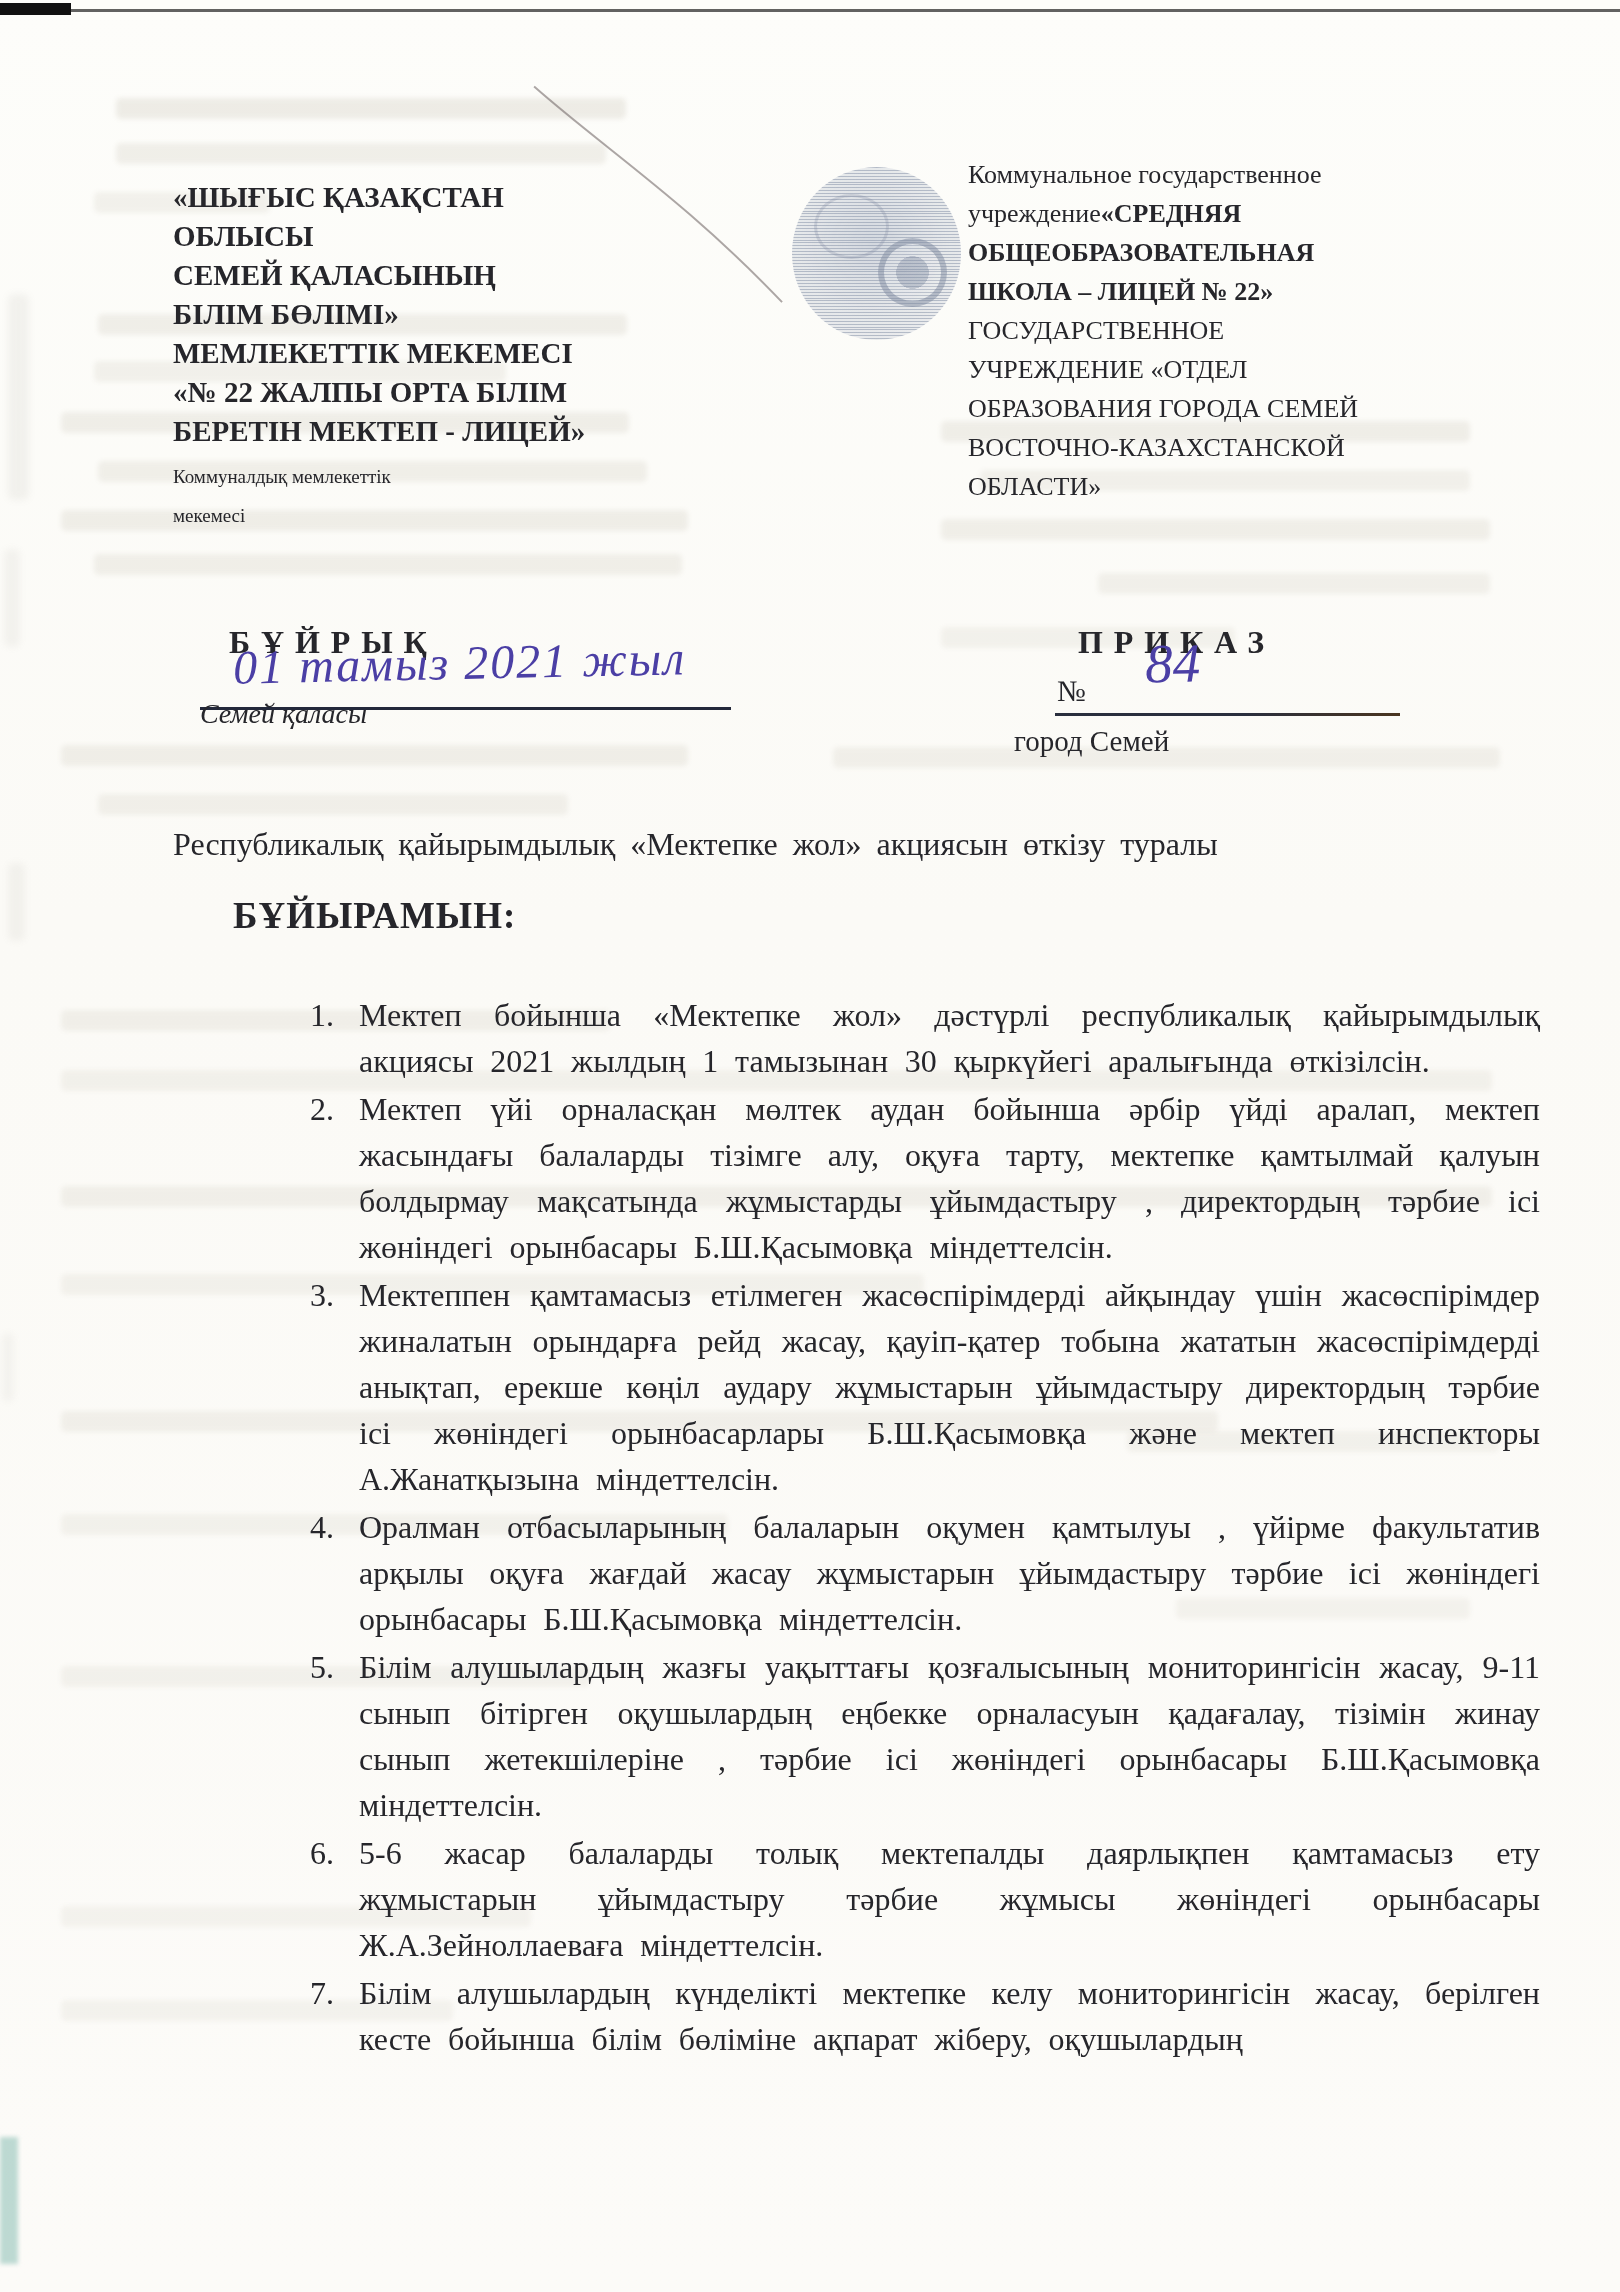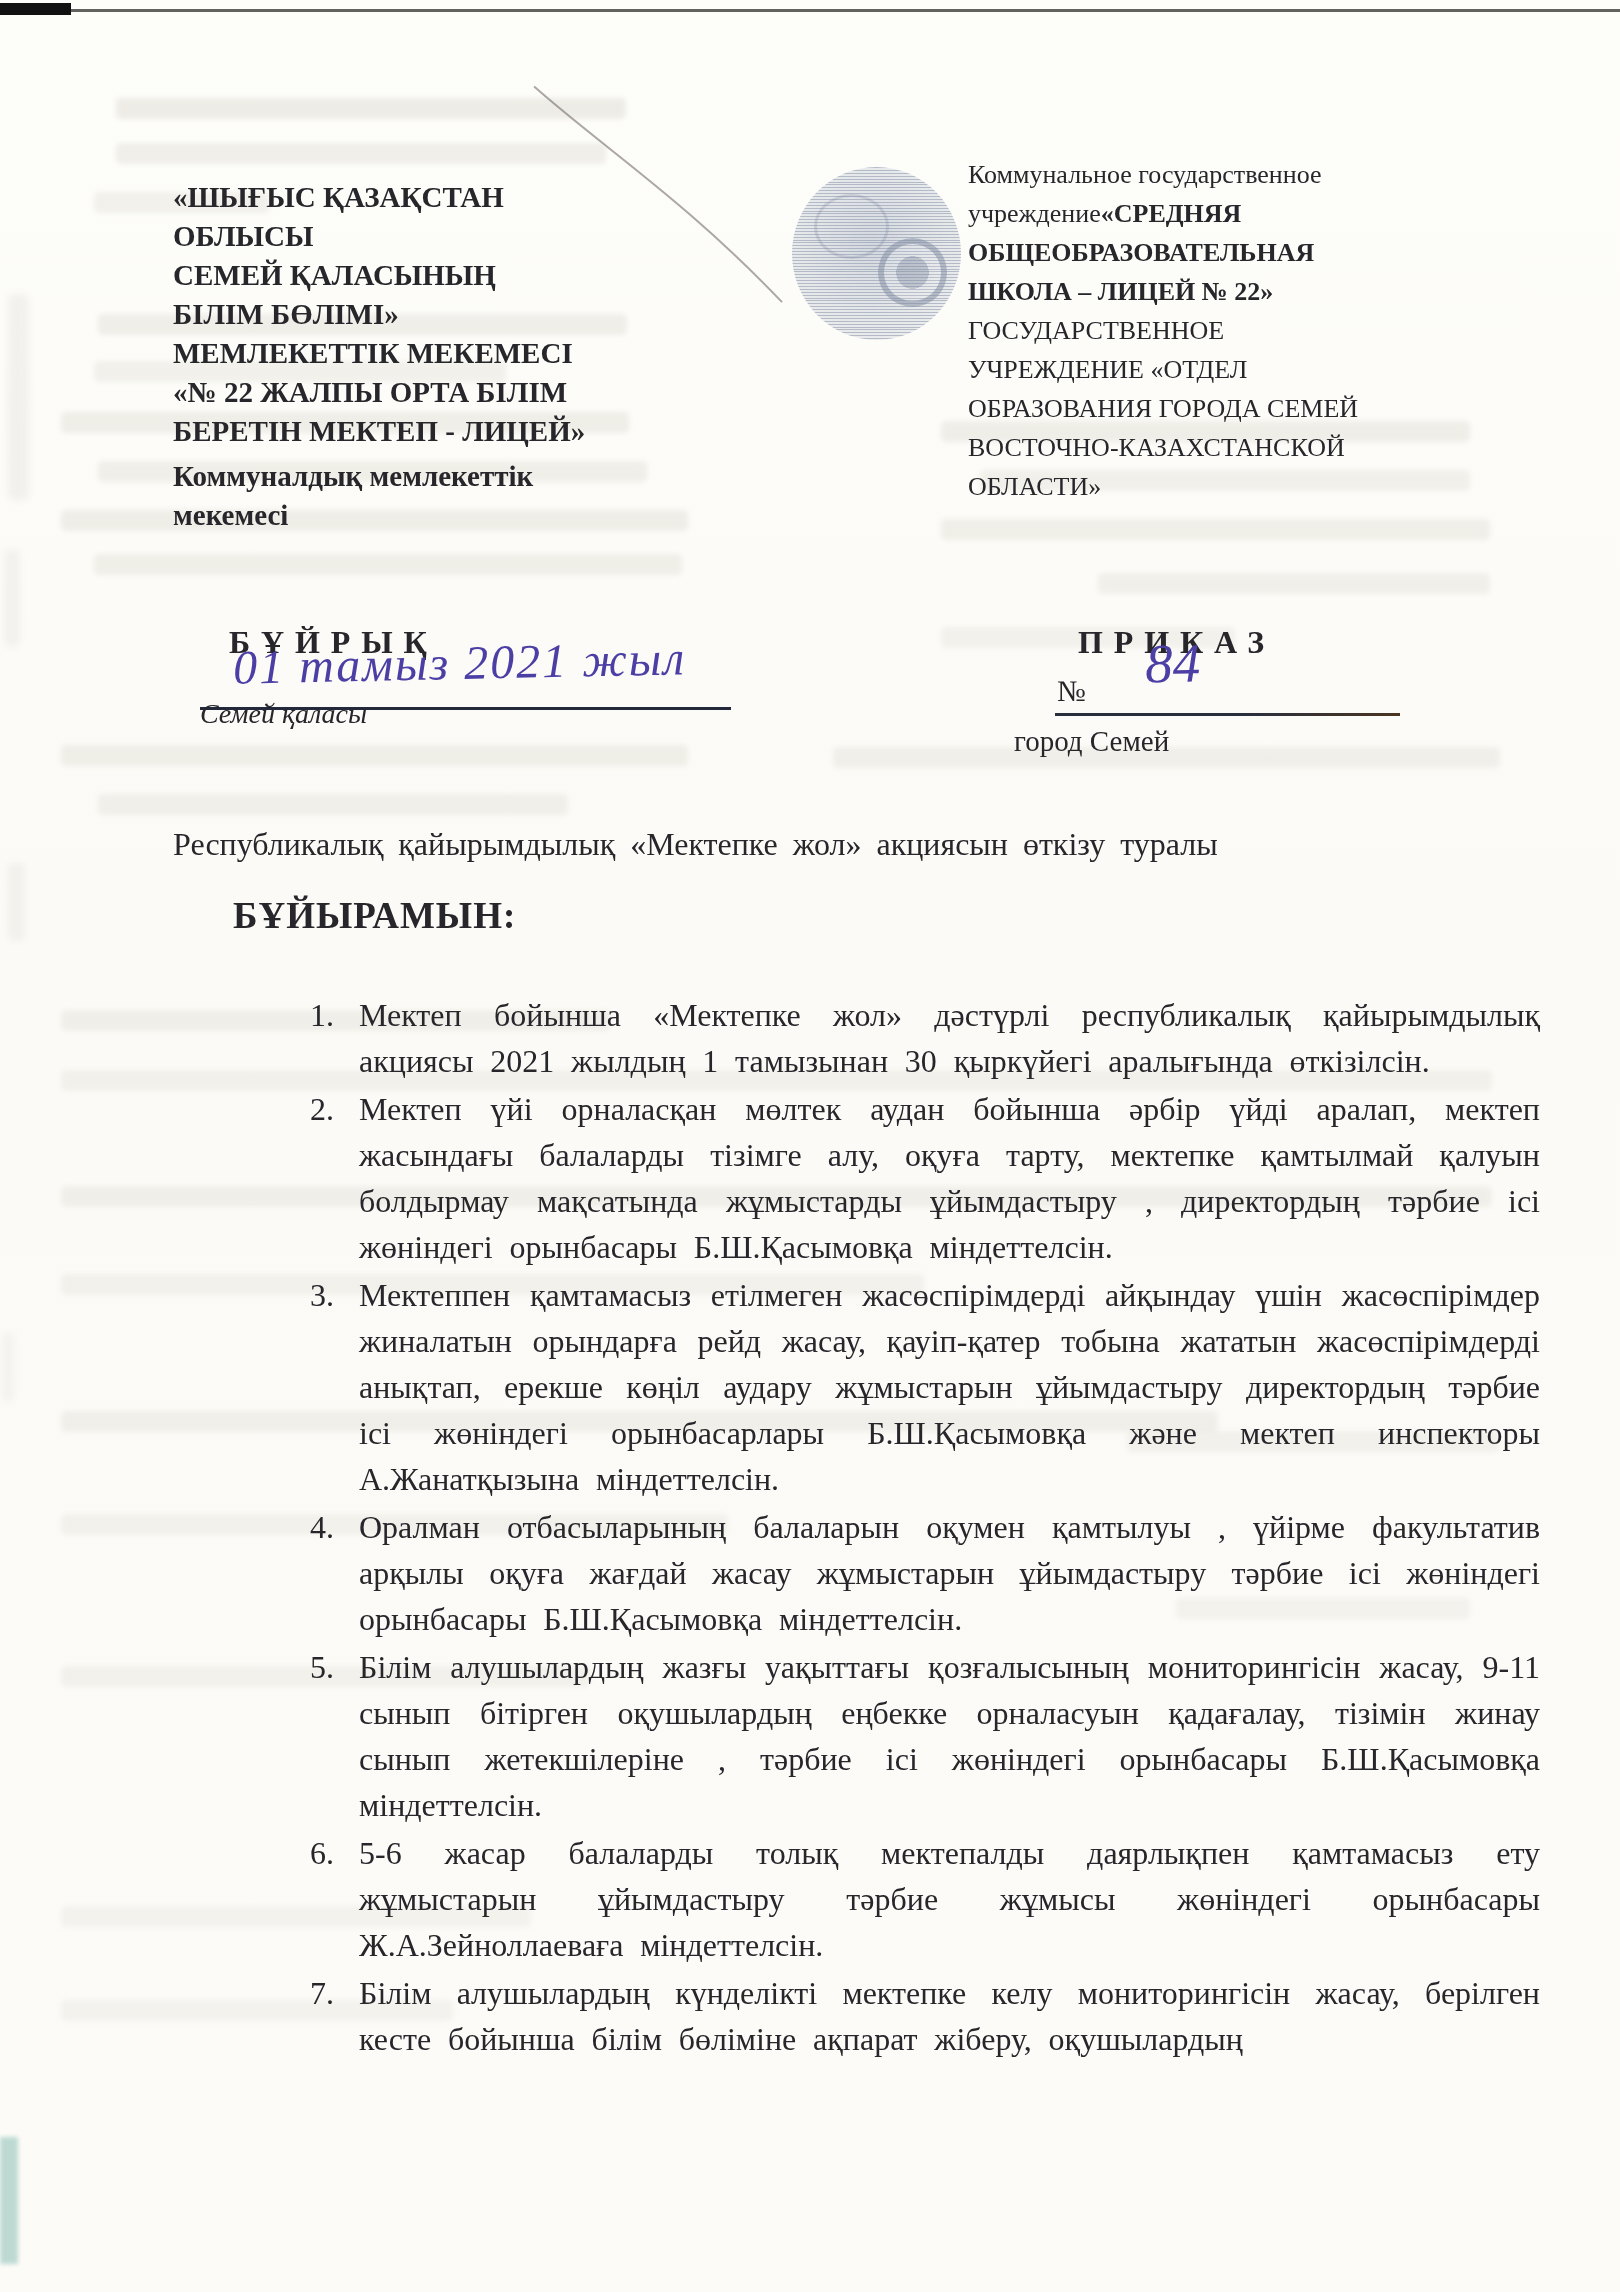--- a/index.html
+++ b/index.html
@@ -21,21 +21,21 @@
   .smudge-blue{position:absolute;left:0;top:2137px;width:17.6px;height:127px;background:#7fb8ad;opacity:.5;filter:blur(2px);}
   
   .bleed{position:absolute;height:20.6px;background:#8d8268;border-radius:4.9px;filter:blur(2.5px);}
   
   .org-left{
     position:absolute;left:173px;top:178px;width:510px;
     font-weight:bold;font-size:29px;line-height:39px;white-space:pre-line;
   }
   .org-left-sub{
     position:absolute;left:173px;top:457px;width:510px;
-    font-weight:bold;font-size:29px;line-height:39px;white-space:pre-line;
+    font-weight:normal;font-size:19px;line-height:39px;white-space:pre-line;
   }
   .emblem{
     position:absolute;left:792px;top:167px;width:169px;height:173px;border-radius:50%;
     background:
       repeating-linear-gradient(180deg, rgba(96,112,142,.50) 0 1px, rgba(255,255,255,0) 1px 2.9px),
       radial-gradient(circle at 48% 45%, rgba(125,140,168,.40) 0%, rgba(140,152,176,.25) 55%, rgba(150,160,182,.18) 100%);
     opacity:.8;
   }
   .emblem::before{
     content:"";position:absolute;left:86px;top:71px;width:57px;height:57px;border-radius:50%;

